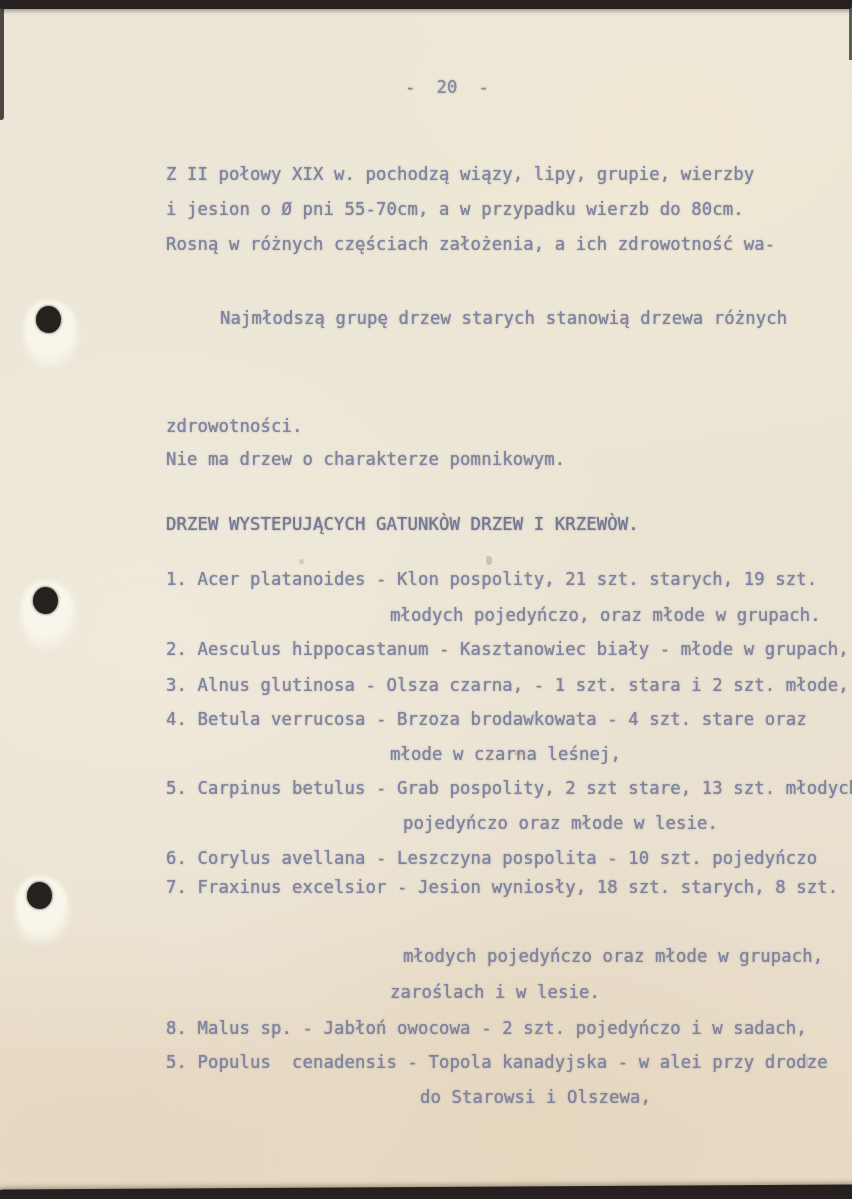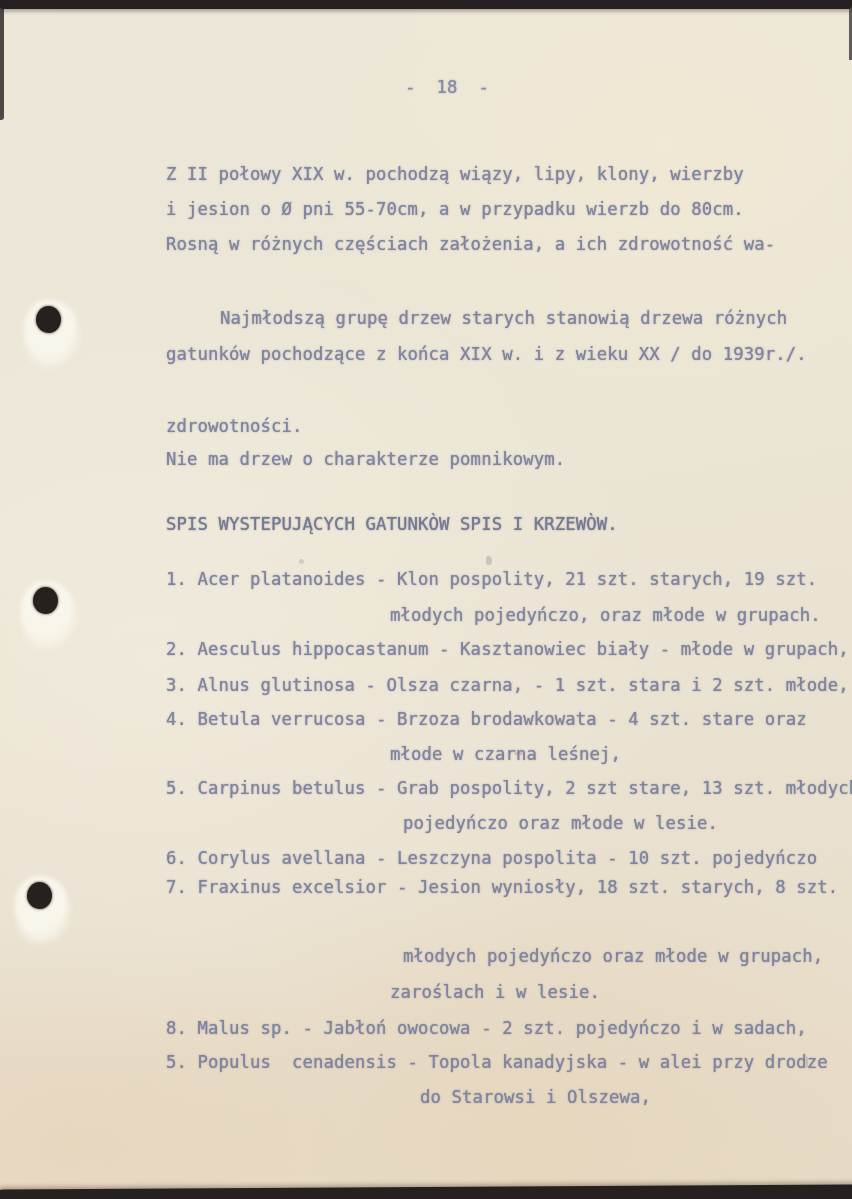--- a/index.html
+++ b/index.html
@@ -65,32 +65,31 @@
   <div class="hole-wrap" style="left:9px;top:868px">
     <div class="halo"></div>
     <div class="hole"></div>
   </div>
 
   <div class="smudge sm1"></div>
   <div class="smudge sm2"></div>
   <div class="smudge sm3"></div>
   <div class="smudge sm4"></div>
 
-  <div class="line pagenum" style="left:405px;top:76px">-  18  -</div>
+  <div class="line pagenum" style="left:405px;top:76px">-  20  -</div>
 
-  <div class="line" style="left:166px;top:163px">Z II połowy XIX w. pochodzą wiązy, lipy, klony, wierzby</div>
+  <div class="line" style="left:166px;top:163px">Z II połowy XIX w. pochodzą wiązy, lipy, grupie, wierzby</div>
   <div class="line" style="left:166px;top:198px">i jesion o Ø pni 55-70cm, a w przypadku wierzb do 80cm.</div>
   <div class="line" style="left:166px;top:233px">Rosną w różnych częściach założenia, a ich zdrowotność wa-</div>
 
   <div class="line" style="left:220px;top:307px">Najmłodszą grupę drzew starych stanowią drzewa różnych</div>
-  <div class="line" style="left:166px;top:343px">gatunków pochodzące z końca XIX w. i z wieku XX / do 1939r./.</div>
   <div class="line" style="left:166px;top:415px">zdrowotności.</div>
   <div class="line" style="left:166px;top:448px">Nie ma drzew o charakterze pomnikowym.</div>
 
-  <div class="line heading" style="left:166px;top:513px">SPIS WYSTEPUJĄCYCH GATUNKÒW SPIS I KRZEWÒW.</div>
+  <div class="line heading" style="left:166px;top:513px">DRZEW WYSTEPUJĄCYCH GATUNKÒW DRZEW I KRZEWÒW.</div>
 
   <div class="line" style="left:166px;top:568px">1. Acer platanoides - Klon pospolity, 21 szt. starych, 19 szt.</div>
   <div class="line" style="left:390px;top:604px">młodych pojedyńczo, oraz młode w grupach.</div>
 
   <div class="line" style="left:166px;top:638px">2. Aesculus hippocastanum - Kasztanowiec biały - młode w grupach,</div>
 
   <div class="line" style="left:166px;top:674px">3. Alnus glutinosa - Olsza czarna, - 1 szt. stara i 2 szt. młode,</div>
 
   <div class="line" style="left:166px;top:708px">4. Betula verrucosa - Brzoza brodawkowata - 4 szt. stare oraz</div>
   <div class="line" style="left:390px;top:743px">młode w czarna leśnej,</div>

